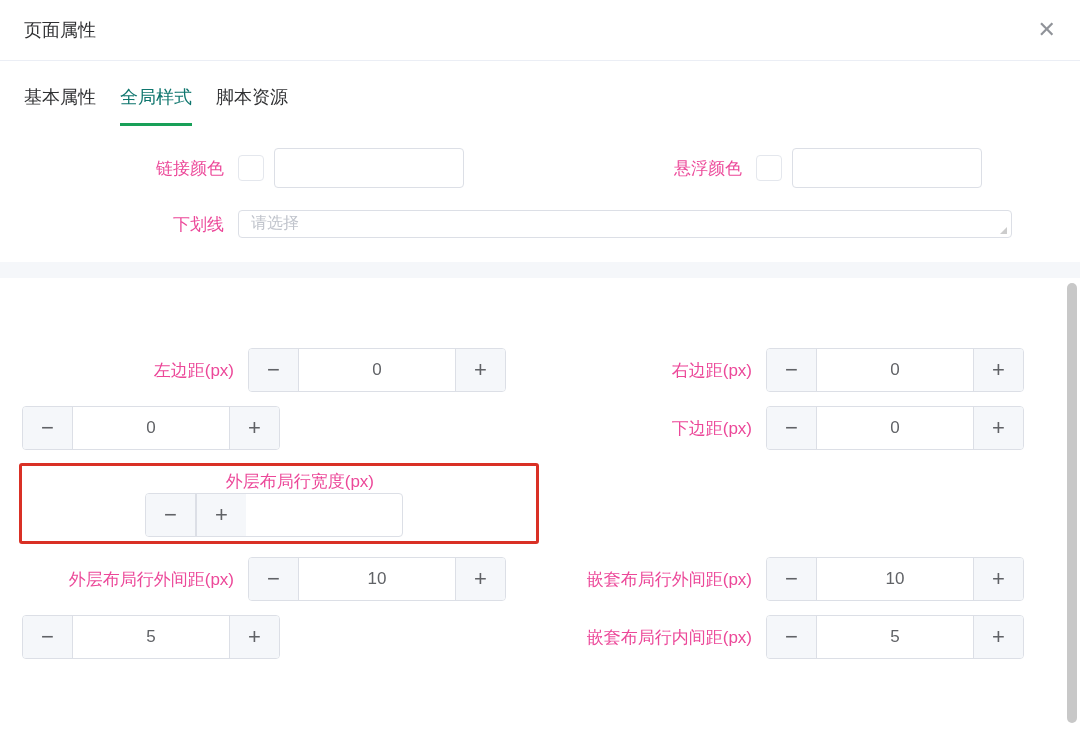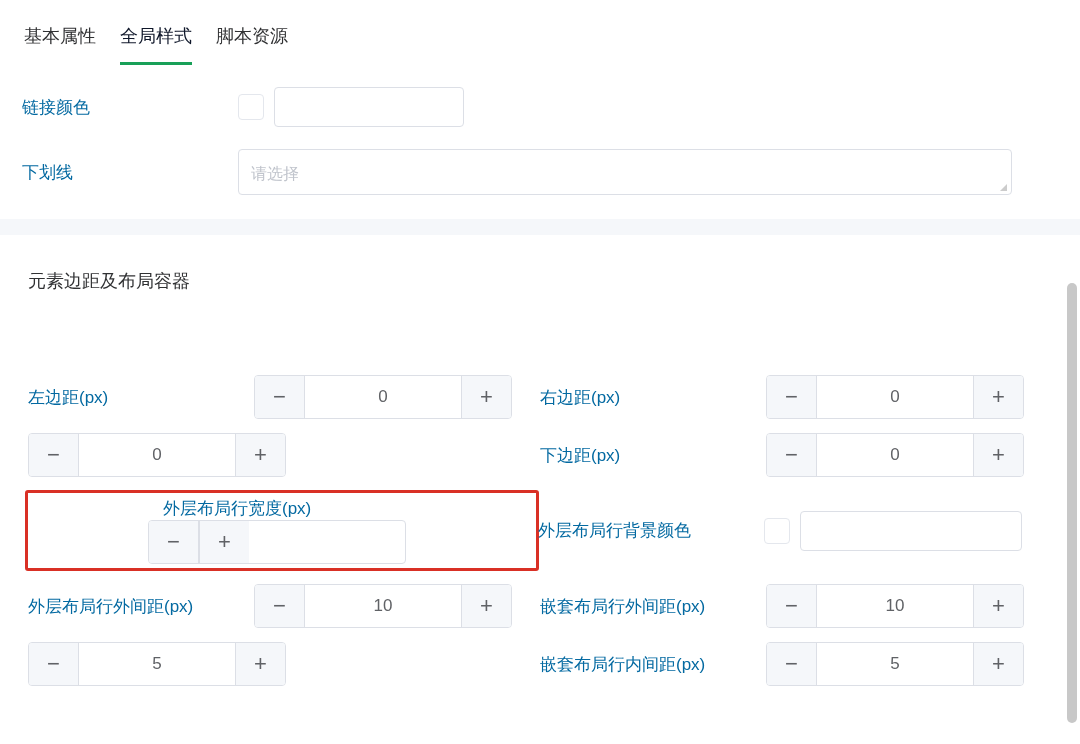--- a/index.html
+++ b/index.html
@@ -3,75 +3,83 @@
   <meta charset="utf-8">
   <style>
     *{box-sizing:border-box;margin:0;padding:0;font-family:-apple-system,BlinkMacSystemFont,"PingFang SC","Microsoft YaHei",sans-serif;}
     body{background:#fff;width:1080px;height:744px;overflow:hidden;position:relative;color:#606266;}
     .dialog{position:relative;}
     .header{display:flex;align-items:center;justify-content:space-between;padding:18px 24px;border-bottom:1px solid #ebeef5;}
     .header h1{font-size:18px;font-weight:500;color:#303133;}
     .close-icon{font-size:22px;color:#909399;cursor:pointer;line-height:1;}
     .tabs{display:flex;gap:24px;padding:24px 24px 0 24px;font-size:18px;color:#303133;}
     .tab{padding-bottom:14px;cursor:pointer;}
-    .tab.active{color:#0f172a;font-weight:500;border-bottom:3px solid #18a058;}
+    .tab.active{color:#0f766e;font-weight:500;border-bottom:3px solid #18a058;}
     .row{display:flex;align-items:center;margin-top:22px;padding:0 22px;}
     .col{display:flex;align-items:center;flex:1;}
-    .label{width:216px;text-align:left;padding-right:14px;font-size:17px;color:#0369a1;white-space:nowrap;}
+    .label{width:216px;text-align:right;padding-right:14px;font-size:17px;color:#ec4899;white-space:nowrap;}
     .color-swatch{width:26px;height:26px;border:1px solid #e4e7ed;border-radius:4px;margin-right:10px;cursor:pointer;background:#fff;}
     .color-input{width:190px;height:40px;border:1px solid #dcdfe6;border-radius:4px;padding:0 10px;font-size:15px;color:#606266;background:#fff;}
-    .select{height:46px;border:1px solid #dcdfe6;border-radius:4px;padding:14px 12px;font-size:16px;color:#c0c4cc;background:#fff;position:relative;cursor:pointer;flex:1;max-width:774px;}
+    .select{height:28px;border:1px solid #dcdfe6;border-radius:4px;padding:2px 12px;font-size:16px;color:#c0c4cc;background:#fff;position:relative;cursor:pointer;flex:1;max-width:774px;}
     .select-resize{position:absolute;right:4px;bottom:3px;width:0;height:0;border-left:7px solid transparent;border-bottom:7px solid #ccc;}
     .divider-gap{height:24px;}
     .section-gap{background:#f5f7fa;height:16px;margin:0;}
     .section-title{font-size:18px;color:#303133;font-weight:500;padding:34px 28px 12px;}
     .stepper{display:flex;height:44px;border:1px solid #dcdfe6;border-radius:4px;overflow:hidden;width:258px;}
     .stepper .btn{width:50px;display:flex;align-items:center;justify-content:center;background:#f5f7fa;color:#606266;font-size:22px;cursor:pointer;user-select:none;border:0;}
     .stepper .btn:first-child{border-right:1px solid #dcdfe6;}
     .stepper .btn:last-child{border-left:1px solid #dcdfe6;}
     .stepper .val{flex:1;text-align:center;font-size:17px;color:#606266;border:none;outline:none;background:#fff;width:100%;}
     .highlight{outline:3px solid #d93025;outline-offset:-2px;border-radius:2px;}
     .highlight .stepper{border-color:transparent;}
-    .stepper-row{display:flex;padding:0 28px;margin-top:14px;}
+    .stepper-row{display:flex;padding:0 22px;margin-top:14px;}
     .stepper-cell{display:flex;align-items:center;width:50%;}
     .stepper-cell .label{width:226px;}
     .scrollbar{position:absolute;right:3px;top:283px;width:10px;height:440px;background:#c8c8c8;border-radius:5px;}
     .spacer-big{height:56px;}
   </style>
 </head>
 <body>
 
 <div class="dialog">
+  <div class="header">
+    <h1>页面属性</h1>
+    <span class="close-icon">✕</span>
+  </div>
 
   <div class="tabs">
     <div class="tab">基本属性</div>
     <div class="tab active">全局样式</div>
     <div class="tab">脚本资源</div>
   </div>
 
   <div class="row">
     <div class="col">
       <div class="label">链接颜色</div>
+      <div class="color-swatch"></div>
+      <input class="color-input" style="">
+    </div>
+    <div class="col">
+      <div class="label">悬浮颜色</div>
       <div class="color-swatch"></div>
       <input class="color-input" style="">
     </div>
   </div>
 
   <div class="row">
     <div class="label">下划线</div>
     <div class="select">
       <span>请选择</span>
       <span class="select-resize"></span>
     </div>
   </div>
 
   <div class="divider-gap"></div>
   <div class="section-gap"></div>
 
-  <div class="section-title">元素边距及布局容器</div>
 
   <div class="spacer-big"></div>
 
   <div class="stepper-row">
     <div class="stepper-cell">
       <div class="label">左边距(px)</div>
       <div class="stepper">
         <button class="btn">−</button>
         <input class="val" value="0" style="">
         <button class="btn">+</button>
@@ -106,25 +114,20 @@
   </div>
 
   <div class="stepper-row">
     <div class="stepper-cell highlight" style="padding:6px 10px 6px 0;margin-left:-2px;flex-direction:column;">
       <div class="label" style="width:228px;">外层布局行宽度(px)</div>
       <div class="stepper" style="border:1px solid #dcdfe6;">
         <button class="btn">−</button>
         <button class="btn">+</button>
       </div>
     </div>
-    <div class="stepper-cell">
-      <div class="label">外层布局行背景颜色</div>
-      <div class="color-swatch"></div>
-      <input class="color-input" style="width: 222px;">
-    </div>
   </div>
 
   <div class="stepper-row">
     <div class="stepper-cell">
       <div class="label">外层布局行外间距(px)</div>
       <div class="stepper">
         <button class="btn">−</button>
         <input class="val" value="10" style="">
         <button class="btn">+</button>
       </div>

